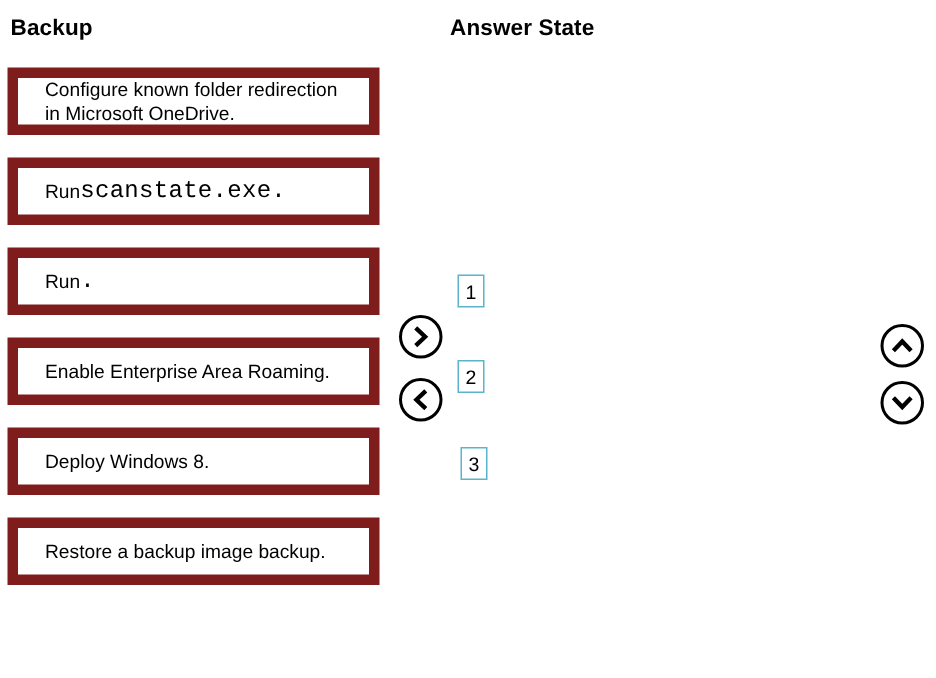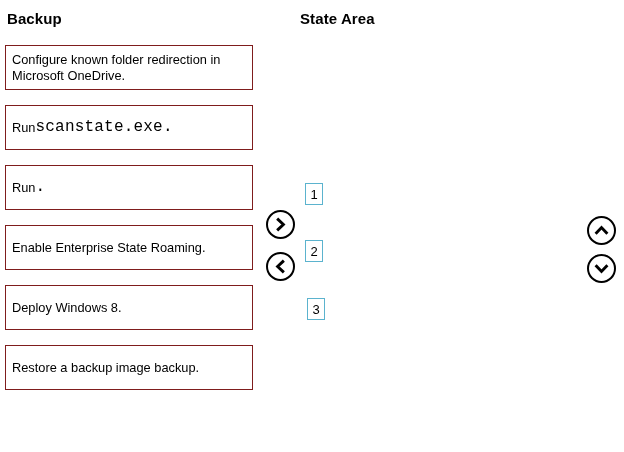--- a/index.html
+++ b/index.html
@@ -34,25 +34,25 @@
     position: absolute;
     left: 5px;
     top: 45px;
     width: 248px;
   }
   .action-box {
     box-sizing: border-box;
     width: 248px;
     height: 45px;
     margin-bottom: 15px;
-    border: 1px solid #7f1d1d;
+    border: 7px solid #7f1d1d;
     background: #ffffff;
     display: flex;
     align-items: center;
-    padding: 0 6px;
+    padding: 0 18px;
     font-size: 12.8px;
     line-height: 15.5px;
     color: #000000;
   }
   .action-box .txt {
     display: block;
   }
   .action-box .mono {
     font-family: "Liberation Mono", "DejaVu Sans Mono", monospace;
     font-size: 16px;
@@ -107,41 +107,41 @@
     width: 270px;
     height: 400px;
     background: transparent;
   }
 </style>
 </head>
 <body>
 
 <div class="col-heading" id="actions-heading">Backup</div>
 
-<div class="col-heading" id="answer-heading">State Area</div>
+<div class="col-heading" id="answer-heading">Answer State</div>
 
 <div id="actions-list">
 
   <div class="action-box">
     <span class="txt">Configure known folder redirection in Microsoft OneDrive.</span>
   </div>
 
   <div class="action-box">
     <span class="txt">Run </span>
       <span class="mono">scanstate.exe</span>
       <span class="mono">.</span>
   </div>
 
   <div class="action-box">
     <span class="txt">Run </span>
       <span class="mono">.</span>
   </div>
 
   <div class="action-box">
-    <span class="txt">Enable Enterprise State Roaming.</span>
+    <span class="txt">Enable Enterprise Area Roaming.</span>
   </div>
 
 
   <div class="action-box">
     <span class="txt">Deploy Windows 8.</span>
   </div>
 
   <div class="action-box">
     <span class="txt">Restore a backup image backup.</span>
   </div>

